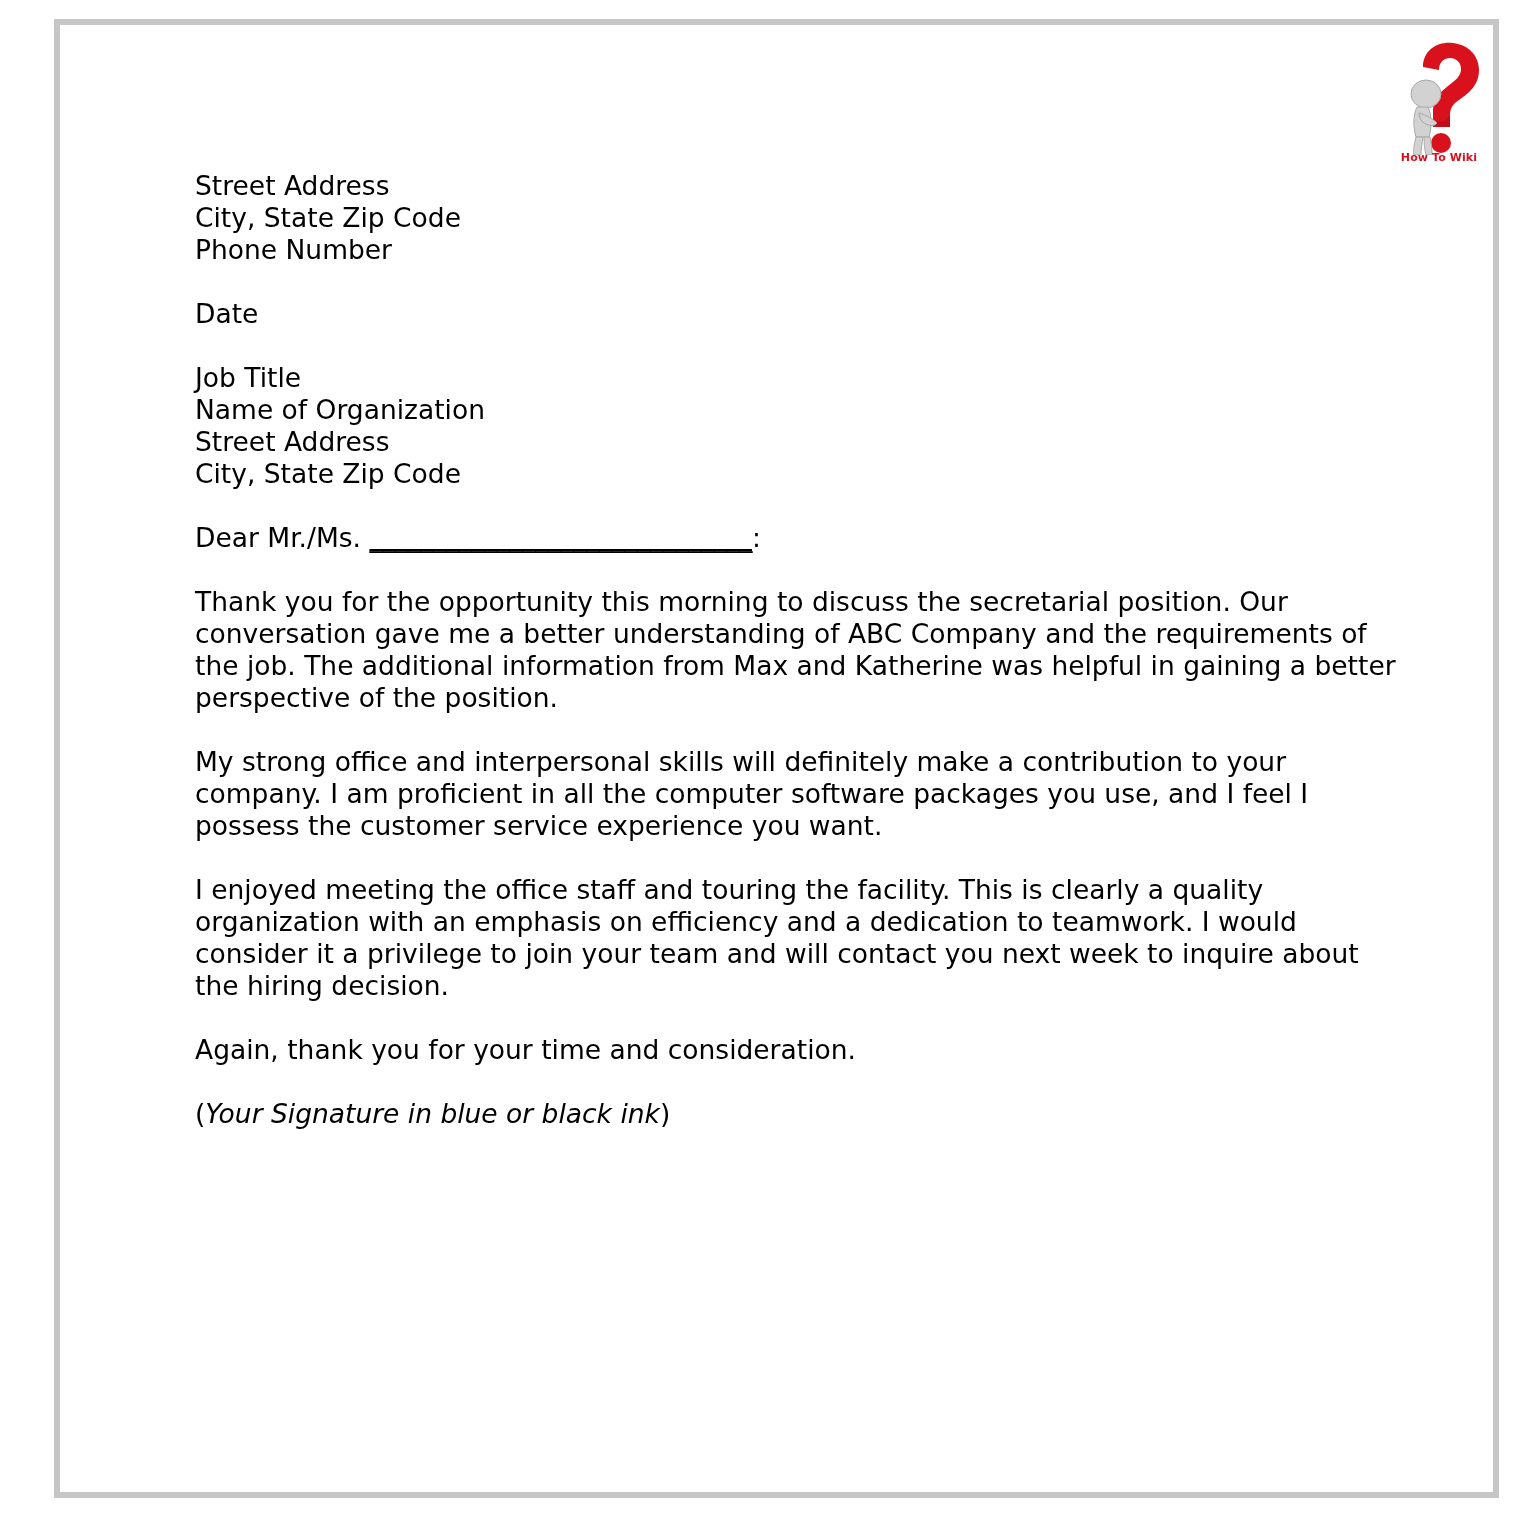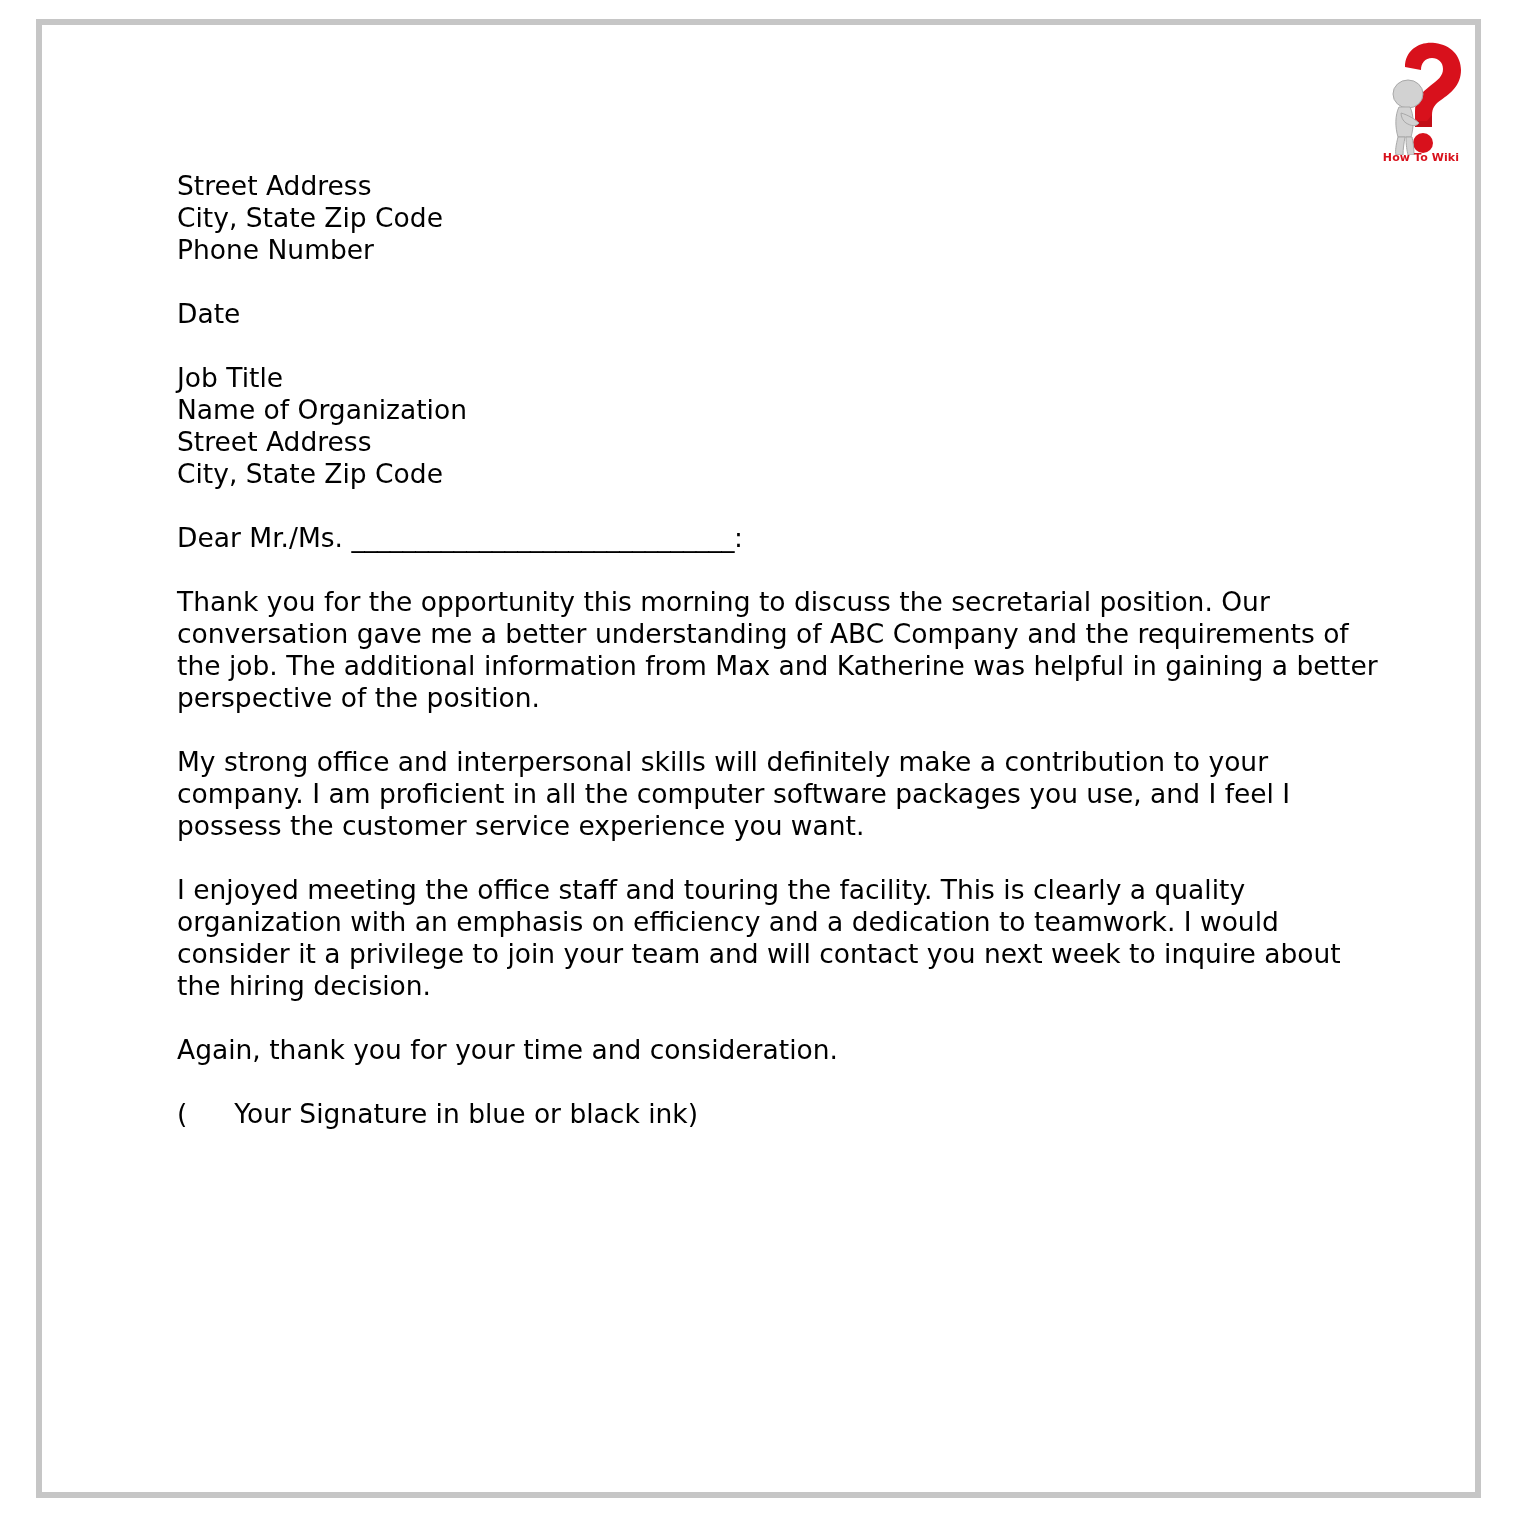--- a/index.html
+++ b/index.html
@@ -11,21 +11,21 @@
   body {
     width: 1536px;
     height: 1540px;
     font-family: "DejaVu Sans", "Liberation Sans", sans-serif;
     -webkit-font-smoothing: antialiased;
   }
 
   
   #page-frame {
     position: absolute;
-    left: 36px;
+    left: 54px;
     top: 19px;
     width: 1445px;
     height: 1479px;
     box-sizing: border-box;
     border: 6px solid #c6c6c6;
     background: #ffffff;
   }
 
   #page-surface {
     position: relative;
@@ -84,23 +84,24 @@
   .para {
     margin: 0 0 32px 0;
     text-align: left;
   }
   .salutation {
     margin: 0 0 32px 0;
     white-space: nowrap;
   }
   .fill-line {
     letter-spacing: -0.5px;
+    text-decoration: underline;
   }
   .sig-note .ital {
-    margin-left: 47px;
+    font-style: italic;
   }
 </style>
 </head>
 <body>
 
 <div id="page-frame">
   <div id="page-surface">
 
     <div id="brand-logo">
       <svg class="mark" viewBox="0 0 92 118" aria-hidden="true">

